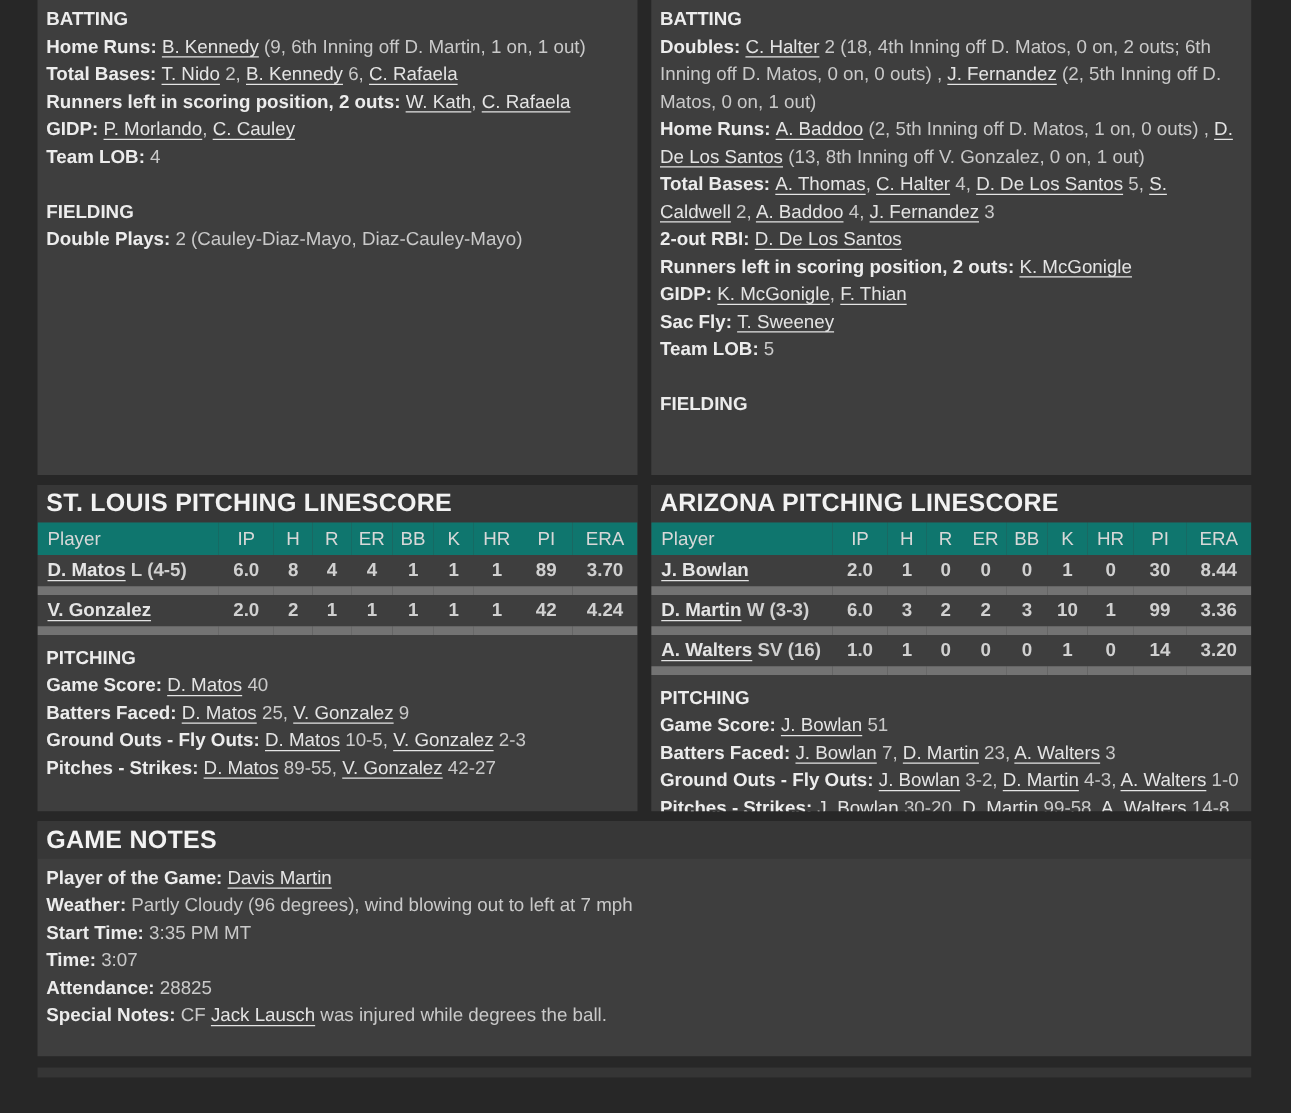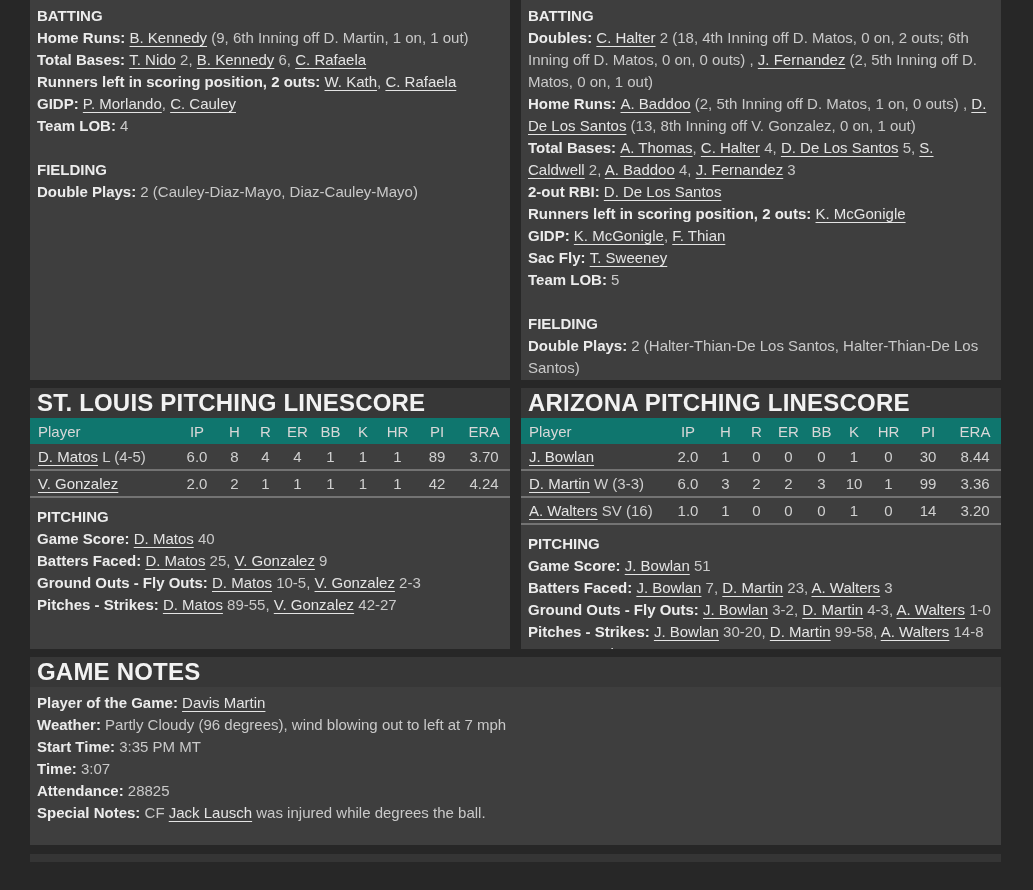--- a/index.html
+++ b/index.html
@@ -17,28 +17,28 @@
   .panel.notes{height:188px;margin-bottom:0;}
   .pad{padding:5px 7px;}
   .mid-pad{padding:8px 7px 0 7px;}
   .line{line-height:22px;}
   .sec-heading{font-weight:bold;color:#ececec;line-height:22px;}
   .sec-heading:not(:first-child){margin-top:22px;}
   .bold{font-weight:bold;color:#ececec;}
   .plink{color:#e4e4e4;text-decoration:underline;text-underline-offset:3px;text-decoration-thickness:1px;cursor:pointer;}
   .panel-title{
     margin:0;background:#373737;color:#f2f2f2;
-    font-size:24px;font-weight:bold;letter-spacing:.2px;
+    font-size:20px;font-weight:bold;letter-spacing:.2px;
     height:30px;line-height:24px;padding:3px 7px;box-sizing:border-box;
     white-space:nowrap;
   }
   table{width:100%;border-collapse:collapse;table-layout:fixed;}
   thead tr{background:#0f766e;}
   th{font-weight:normal;color:#d8d8d8;text-align:center;height:24px;font-size:15px;}
-  td{text-align:center;color:#d0d0d0;height:23px;border-bottom:2px solid #737373;}
+  td{text-align:center;color:#d0d0d0;height:23px;border-bottom:7px solid #737373;font-weight:bold;}
   th.pcol,td.pcol{text-align:left;padding-left:8px;}
   th:nth-child(2),td:nth-child(2){width:42px;}
   th:nth-child(3),td:nth-child(3){width:29px;}
   th:nth-child(4),td:nth-child(4){width:29px;}
   th:nth-child(5),td:nth-child(5){width:31px;}
   th:nth-child(6),td:nth-child(6){width:31px;}
   th:nth-child(7),td:nth-child(7){width:30px;}
   th:nth-child(8),td:nth-child(8){width:35px;}
   th:nth-child(9),td:nth-child(9){width:40px;}
   th:nth-child(10),td:nth-child(10){width:50px;}
@@ -64,21 +64,20 @@
         <div class="sec-heading">BATTING</div>
         <div class="line"><span class="bold">Doubles: </span><a class="plink">C. Halter</a><span> 2 (18, 4th Inning off D. Matos, 0 on, 2 outs; 6th Inning off D. Matos, 0 on, 0 outs) , </span><a class="plink">J. Fernandez</a><span> (2, 5th Inning off D. Matos, 0 on, 1 out)</span></div>
         <div class="line"><span class="bold">Home Runs: </span><a class="plink">A. Baddoo</a><span> (2, 5th Inning off D. Matos, 1 on, 0 outs) , </span><a class="plink">D. De Los Santos</a><span> (13, 8th Inning off V. Gonzalez, 0 on, 1 out)</span></div>
         <div class="line"><span class="bold">Total Bases: </span><a class="plink">A. Thomas</a><span>, </span><a class="plink">C. Halter</a><span> 4, </span><a class="plink">D. De Los Santos</a><span> 5, </span><a class="plink">S. Caldwell</a><span> 2, </span><a class="plink">A. Baddoo</a><span> 4, </span><a class="plink">J. Fernandez</a><span> 3</span></div>
         <div class="line"><span class="bold">2-out RBI: </span><a class="plink">D. De Los Santos</a></div>
         <div class="line"><span class="bold">Runners left in scoring position, 2 outs: </span><a class="plink">K. McGonigle</a></div>
         <div class="line"><span class="bold">GIDP: </span><a class="plink">K. McGonigle</a><span>, </span><a class="plink">F. Thian</a></div>
         <div class="line"><span class="bold">Sac Fly: </span><a class="plink">T. Sweeney</a></div>
         <div class="line"><span class="bold">Team LOB: </span><span>5</span></div>
         <div class="sec-heading">FIELDING</div>
-        <div class="line"><span class="bold">Double Plays: </span><span>2 (Halter-Thian-De Los Santos, Halter-Thian-De Los Santos)</span></div>
       </section>
   </div>
 
   <div class="row mid">
     <section class="panel">
       <h2 class="panel-title">ST. LOUIS PITCHING LINESCORE</h2>
       <table>
           <thead>
             <tr>
               <th class="pcol">Player</th>

